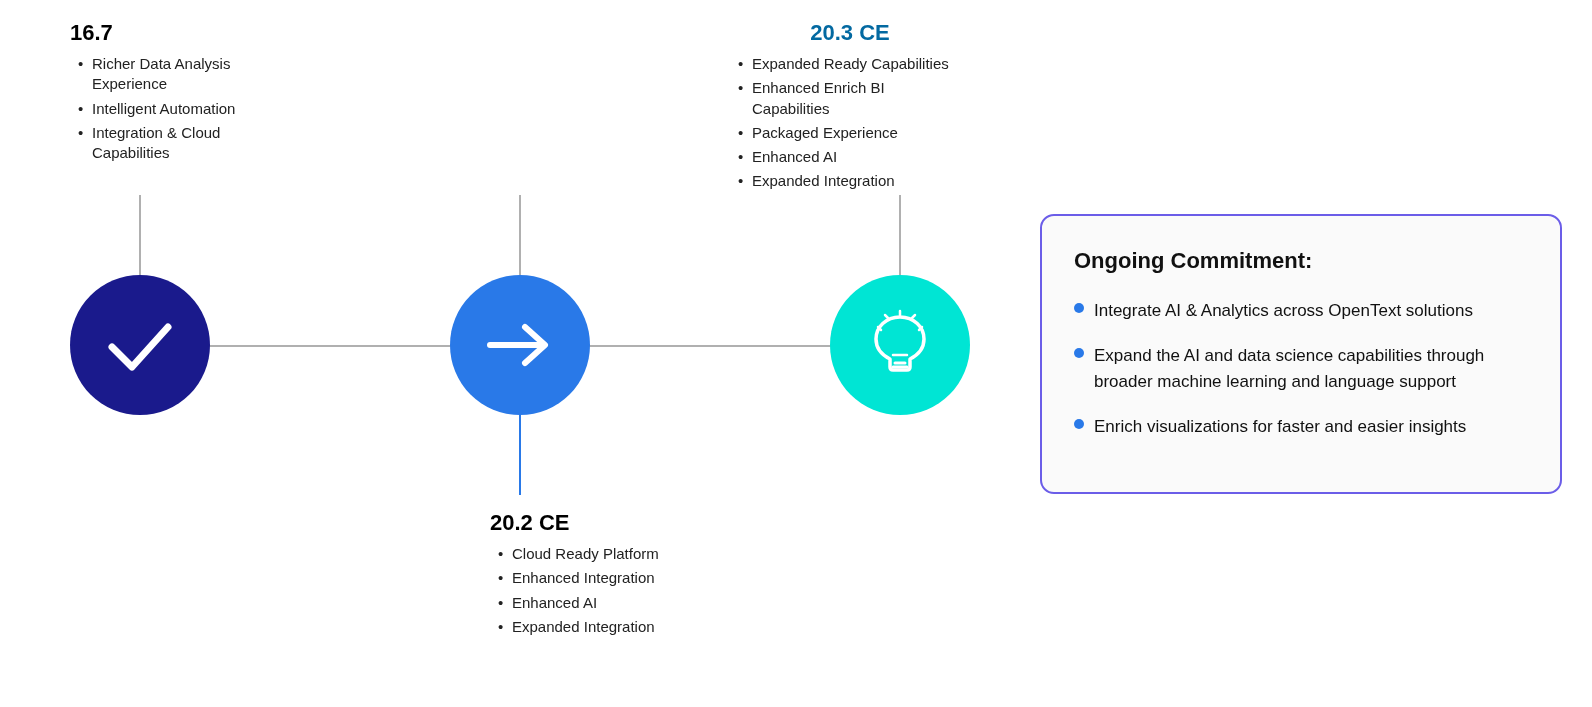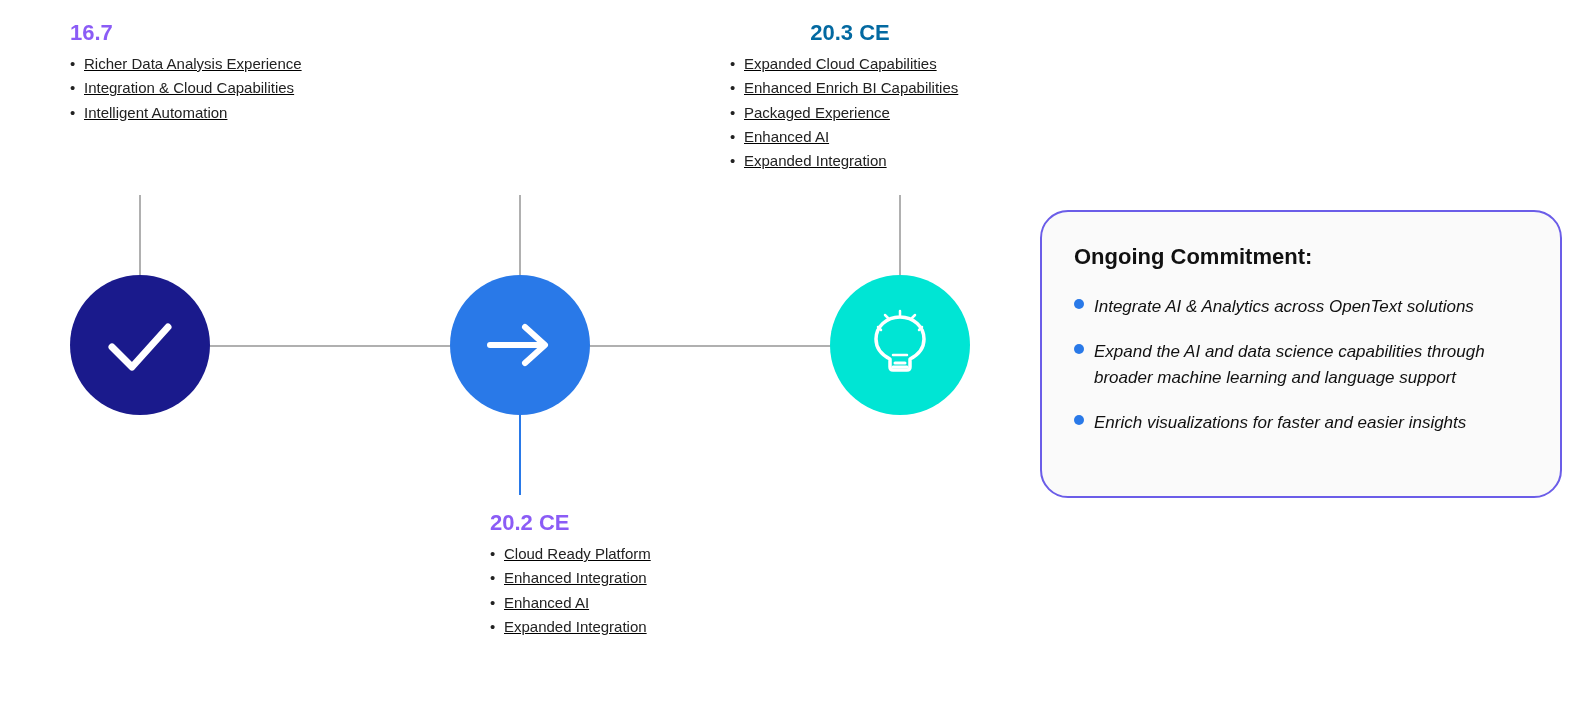--- a/index.html
+++ b/index.html
@@ -93,29 +93,28 @@
     .label-block {
       width: 240px;
       padding-top: 0;
     }
     .label-block.center {
       text-align: left;
     }
     .version-title {
       font-size: 22px;
       font-weight: bold;
-      color: #8b5cf6;
+      color: #000000;
       margin-bottom: 8px;
     }
     .version-title.cyan { color: #0369a1; }
     .bullet-list {
       list-style: none;
       padding: 0;
-      margin: 0;
-      text-decoration: underline;
+      margin: 8px;
     }
     .bullet-list li {
       font-size: 15px;
       color: #222;
       margin-bottom: 4px;
       padding-left: 14px;
       position: relative;
       line-height: 1.35;
     }
     .bullet-list li::before {
@@ -133,22 +132,22 @@
       display: flex;
       flex-direction: row;
       justify-content: flex-end;
       align-items: flex-start;
     }
     .spacer-block {
       width: 240px;
     }
     .right-panel-border-wrapper {
       border: 2.5px solid #6b5de8;
-      border-radius: 28px;
-      padding: 32px 28px 40px 32px;
+      border-radius: 14px;
+      padding: 32px 28px 32px 32px;
       margin-left: 30px;
       background: #fafafa;
       align-self: center;
       min-width: 500px;
     }
     .ongoing-title {
       font-size: 22px;
       font-weight: bold;
       color: #111;
       margin-bottom: 24px;
@@ -165,21 +164,20 @@
       border-radius: 50%;
       background: #2979e8;
       flex-shrink: 0;
       margin-top: 5px;
       margin-right: 10px;
     }
     .ongoing-text {
       font-size: 17px;
       color: #111;
       line-height: 1.5;
-      font-style: italic;
     }
     
     .checkmark-svg, .arrow-svg, .bulb-svg {
       width: 80px;
       height: 80px;
     }
   </style>
 </head>
 <body>
 
@@ -187,31 +185,31 @@
   <div class="timeline-section">
 
     <div class="timeline-line"></div>
 
     <div class="above-labels">
 
       <div class="label-block">
         <div class="version-title">16.7</div>
         <ul class="bullet-list">
           <li>Richer Data Analysis Experience</li>
+          <li>Intelligent Automation</li>
           <li>Integration &amp; Cloud Capabilities</li>
-          <li>Intelligent Automation</li>
         </ul>
       </div>
 
       <div class="label-block" style="width:240px;"></div>
 
       <div class="label-block center">
         <div class="version-title cyan" style="text-align:center;">20.3 CE</div>
         <ul class="bullet-list">
-          <li>Expanded Cloud Capabilities</li>
+          <li>Expanded Ready Capabilities</li>
           <li>Enhanced Enrich BI Capabilities</li>
           <li>Packaged Experience</li>
           <li>Enhanced AI</li>
           <li>Expanded Integration</li>
         </ul>
       </div>
     </div>
 
     <div class="circles-row">
 

